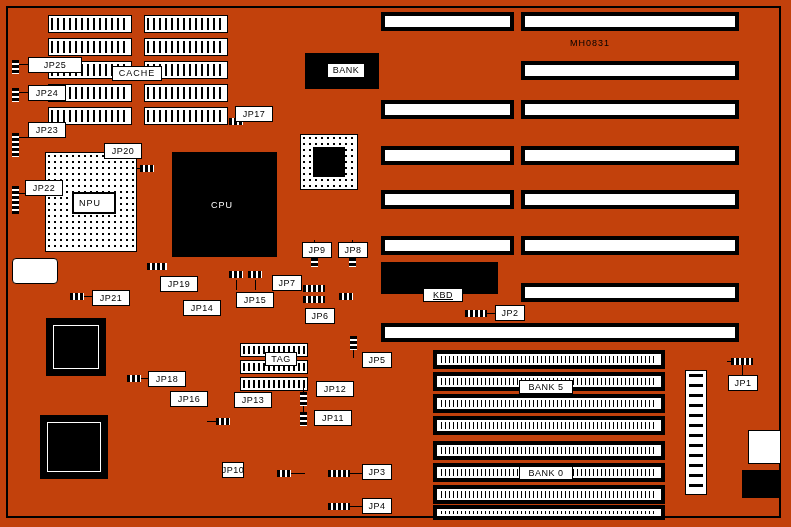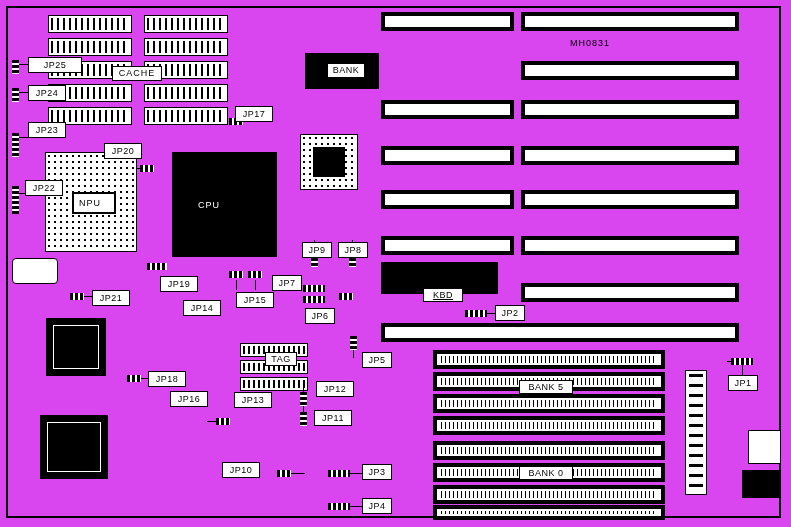--- a/index.html
+++ b/index.html
@@ -1,20 +1,20 @@
 <!DOCTYPE html>
 <html><head>
 <meta charset="utf-8">
 <style>
   html,body{margin:0;padding:0;background:#ffffff;}
   body{font-family:"Liberation Sans",sans-serif;}
   #board{
     position:relative;
     width:791px;height:527px;
-    background:#d946ef;
+    background:#c2410c;
     overflow:hidden;
   }
   .frame{
     position:absolute;left:6px;top:6px;width:775px;height:512px;
     border:2px solid #000;
     box-sizing:border-box;
   }
   .blk{position:absolute;background:#000;}
   .outline{position:absolute;border:1px solid #000;box-sizing:border-box;background:#fff;}
   
@@ -143,21 +143,21 @@
   <div class="outline" style="left:144px;top:107px;width:84px;height:18px;">
       <div style="position:absolute;left:2px;right:2px;top:2px;bottom:2px;background:repeating-linear-gradient(to right,#000 0 2px,#fff 2px 6px);"></div>
     </div>
 
   <div class="lbl" style="left:112px;top:66px;width:50px;height:15px;letter-spacing:1px;">CACHE</div>
 
   <div class="blk" style="left:305px;top:53px;width:74px;height:36px;"></div>
   <div class="lbl" style="left:327px;top:63px;width:38px;height:15px;">BANK</div>
 
   <div class="blk" style="left:172px;top:152px;width:105px;height:105px;"></div>
-  <div class="txt txt-w" style="left:198px;top:200px;color:#fff;">CPU</div>
+  <div class="txt txt-w" style="left:211px;top:200px;color:#fff;">CPU</div>
 
   <div class="pga" style="left:45px;top:152px;width:92px;height:100px;"></div>
   <div class="npu" style="left:72px;top:192px;width:44px;height:22px;"></div>
   <div class="txt" style="left:79px;top:198px;">NPU</div>
 
   <div class="pga" style="left:300px;top:134px;width:58px;height:56px;"></div>
   <div class="blk" style="left:313px;top:147px;width:32px;height:30px;"></div>
 
   <div class="outline" style="left:240px;top:343px;width:68px;height:14px;">
       <div style="position:absolute;left:2px;right:2px;top:2px;bottom:2px;background:repeating-linear-gradient(to right,#000 0 2px,#fff 2px 5px);"></div>
@@ -281,21 +281,21 @@
   <div class="lbl" style="left:104px;top:143px;width:38px;height:16px;">JP20</div>
   <div class="lbl" style="left:160px;top:276px;width:38px;height:16px;">JP19</div>
   <div class="lbl" style="left:148px;top:371px;width:38px;height:16px;">JP18</div>
   <div class="lbl" style="left:235px;top:106px;width:38px;height:16px;">JP17</div>
   <div class="lbl" style="left:170px;top:391px;width:38px;height:16px;">JP16</div>
   <div class="lbl" style="left:236px;top:292px;width:38px;height:16px;">JP15</div>
   <div class="lbl" style="left:183px;top:300px;width:38px;height:16px;">JP14</div>
   <div class="lbl" style="left:234px;top:392px;width:38px;height:16px;">JP13</div>
   <div class="lbl" style="left:316px;top:375px;width:38px;height:16px;margin-top:6px;">JP12</div>
   <div class="lbl" style="left:314px;top:410px;width:38px;height:16px;">JP11</div>
-  <div class="lbl" style="left:222px;top:462px;width:38px;height:16px;">JP10</div>
+  <div class="lbl" style="left:222px;top:462px;width:22px;height:16px;">JP10</div>
   <div class="lbl" style="left:302px;top:242px;width:30px;height:16px;">JP9</div>
   <div class="lbl" style="left:338px;top:242px;width:30px;height:16px;">JP8</div>
   <div class="lbl" style="left:272px;top:275px;width:30px;height:16px;">JP7</div>
   <div class="lbl" style="left:305px;top:308px;width:30px;height:16px;">JP6</div>
   <div class="lbl" style="left:362px;top:352px;width:30px;height:16px;">JP5</div>
   <div class="lbl" style="left:362px;top:498px;width:30px;height:16px;">JP4</div>
   <div class="lbl" style="left:362px;top:464px;width:30px;height:16px;">JP3</div>
   <div class="lbl" style="left:495px;top:305px;width:30px;height:16px;">JP2</div>
   <div class="lbl" style="left:728px;top:375px;width:30px;height:16px;">JP1</div>
 </div>

